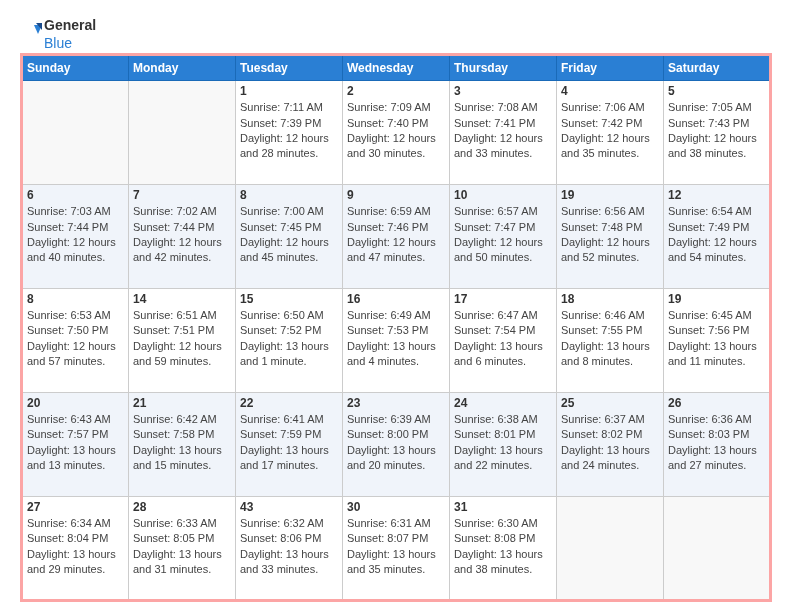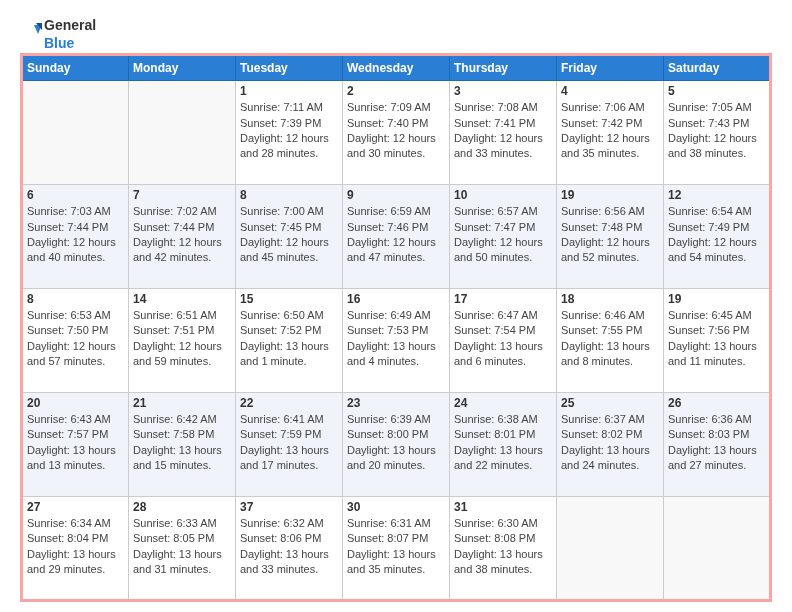--- a/index.html
+++ b/index.html
@@ -93,21 +93,21 @@
   <div class="header">
     <div class="logo">
   <div style="display:flex;flex-direction:column;line-height:1.1;">
     <div style="display:flex;align-items:center;gap:2px;">
       <svg width="22" height="22" viewBox="0 0 22 22">
         <polygon points="14,2 22,2 18,11" fill="#2a7fd4"></polygon>
         <polygon points="16,0 22,0 22,7" fill="#1a4a8a"></polygon>
       </svg>
       <div>
         <span style="font-size:14px;font-weight:bold;color:#333;">General</span><br>
-        <span style="font-size:14px;font-weight:bold;color:#2a7fd4;">Blue</span>
+        <span style="font-size:14px;font-weight:normal;color:#2a7fd4;">Blue</span>
       </div>
     </div>
   </div>
 </div>
     <div class="title-block">
       <div class="month-title"></div>
       <div class="subtitle"></div>
     </div>
   </div>
 
@@ -297,21 +297,21 @@
 Sunset: 8:04 PM
 Daylight: 13 hours and 29 minutes.</div>
           </td>
           <td>
             <span class="day-number">28</span>
             <div class="day-info" style="white-space: pre-line;">Sunrise: 6:33 AM
 Sunset: 8:05 PM
 Daylight: 13 hours and 31 minutes.</div>
           </td>
           <td>
-            <span class="day-number">37</span>
+            <span class="day-number">43</span>
             <div class="day-info" style="white-space: pre-line;">Sunrise: 6:32 AM
 Sunset: 8:06 PM
 Daylight: 13 hours and 33 minutes.</div>
           </td>
           <td>
             <span class="day-number">30</span>
             <div class="day-info" style="white-space: pre-line;">Sunrise: 6:31 AM
 Sunset: 8:07 PM
 Daylight: 13 hours and 35 minutes.</div>
           </td>

